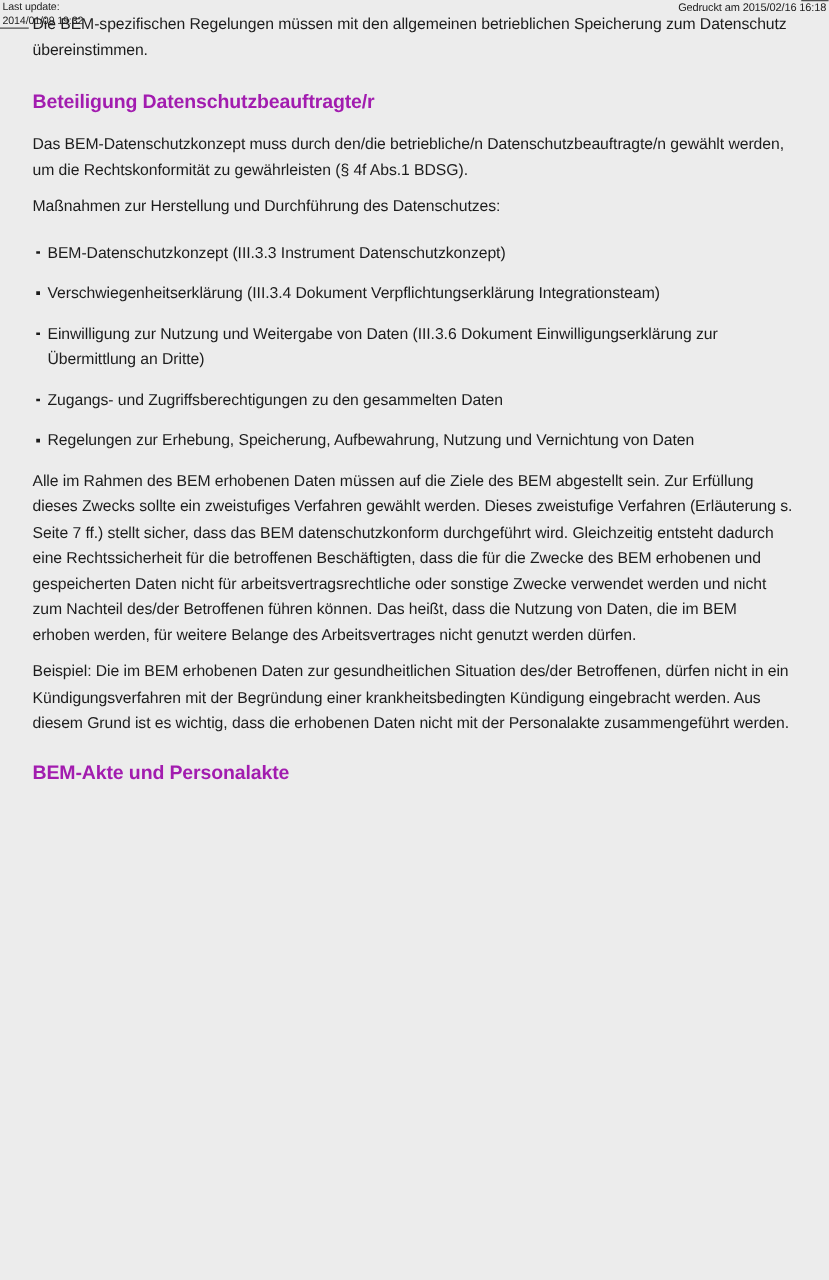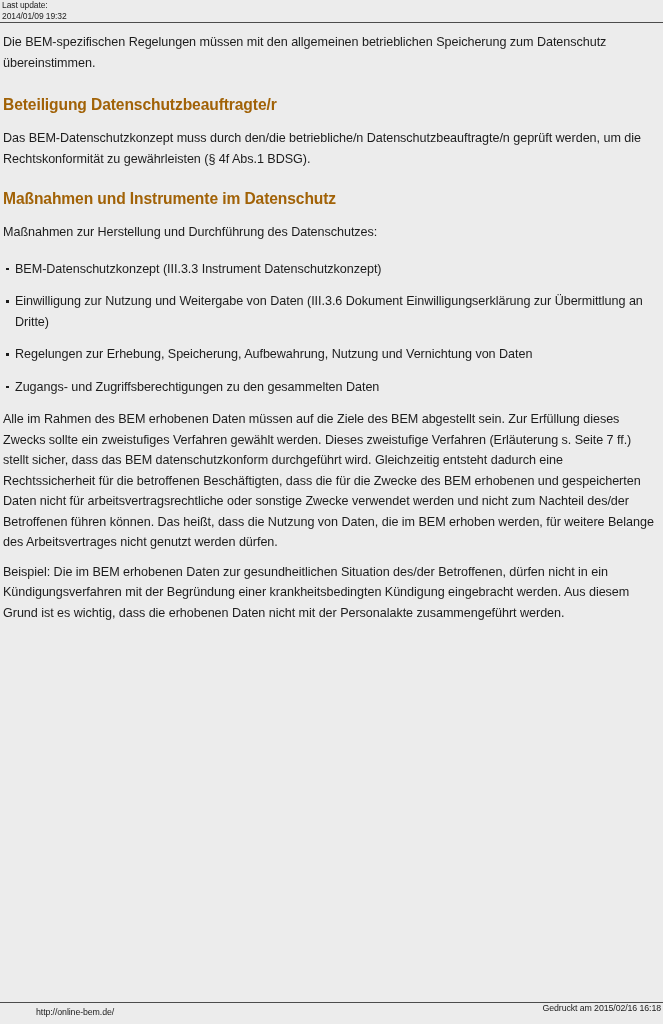--- a/index.html
+++ b/index.html
@@ -17,21 +17,20 @@
     position: relative;
     -webkit-font-smoothing: antialiased;
   }
 
   .page {
     width: 663px;
     height: 1024px;
     box-sizing: border-box;
     background: #ececec;
     display: flex;
-    flex-direction: column;
     position: relative;
   }
 
   
   .page-header {
     position: relative;
     height: 23px;
     flex: 0 0 23px;
     border-bottom: 1px solid #4c4c4c;
     background: #ececec;
@@ -78,21 +77,21 @@
     line-height: 20.5px;
     color: #1c1c1c;
     letter-spacing: -0.05px;
   }
 
   h2.section {
     margin: 20px 0 13px 0;
     font-size: 15.6px;
     line-height: 20px;
     font-weight: bold;
-    color: #a16207;
+    color: #a21caf;
     letter-spacing: -0.1px;
   }
   h2.section.first {
     margin-top: 22px;
   }
 
   ul.bullets {
     margin: 16px 0 6px 0;
     padding: 0;
     list-style: none;
@@ -157,35 +156,36 @@
       <span class="lu-line">Last update:</span>
       <span class="lu-line">2014/01/09 19:32</span>
     </div>
   </div>
 
   <div class="content">
 
     <p class="para">Die BEM-spezifischen Regelungen müssen mit den allgemeinen betrieblichen Speicherung zum Datenschutz übereinstimmen.</p>
 
     <h2 class="section first">Beteiligung Datenschutzbeauftragte/r</h2>
-    <p class="para">Das BEM-Datenschutzkonzept muss durch den/die betriebliche/n Datenschutzbeauftragte/n geprüft werden, um die Rechtskonformität zu gewährleisten (§ 4f Abs.1 BDSG).</p>
+    <p class="para">Das BEM-Datenschutzkonzept muss durch den/die betriebliche/n Datenschutzbeauftragte/n gewählt werden, um die Rechtskonformität zu gewährleisten (§ 4f Abs.1 BDSG).</p>
 
-    <h2 class="section">Maßnahmen und Instrumente im Datenschutz</h2>
     <p class="para">Maßnahmen zur Herstellung und Durchführung des Datenschutzes:</p>
 
     <ul class="bullets">
       <li><span>BEM-Datenschutzkonzept (III.3.3 Instrument Datenschutzkonzept)</span></li>
+      <li><span>Verschwiegenheitserklärung (III.3.4 Dokument Verpflichtungserklärung Integrationsteam)</span></li>
       <li><span>Einwilligung zur Nutzung und Weitergabe von Daten (III.3.6 Dokument Einwilligungserklärung zur Übermittlung an Dritte)</span></li>
+      <li><span>Zugangs- und Zugriffsberechtigungen zu den gesammelten Daten</span></li>
       <li><span>Regelungen zur Erhebung, Speicherung, Aufbewahrung, Nutzung und Vernichtung von Daten</span></li>
-      <li><span>Zugangs- und Zugriffsberechtigungen zu den gesammelten Daten</span></li>
     </ul>
 
     <p class="para">Alle im Rahmen des BEM erhobenen Daten müssen auf die Ziele des BEM abgestellt sein. Zur Erfüllung dieses Zwecks sollte ein zweistufiges Verfahren gewählt werden. Dieses zweistufige Verfahren (Erläuterung s. Seite 7 ff.) stellt sicher, dass das BEM datenschutzkonform durchgeführt wird. Gleichzeitig entsteht dadurch eine Rechtssicherheit für die betroffenen Beschäftigten, dass die für die Zwecke des BEM erhobenen und gespeicherten Daten nicht für arbeitsvertragsrechtliche oder sonstige Zwecke verwendet werden und nicht zum Nachteil des/der Betroffenen führen können. Das heißt, dass die Nutzung von Daten, die im BEM erhoben werden, für weitere Belange des Arbeitsvertrages nicht genutzt werden dürfen.</p>
     <p class="para">Beispiel: Die im BEM erhobenen Daten zur gesundheitlichen Situation des/der Betroffenen, dürfen nicht in ein Kündigungsverfahren mit der Begründung einer krankheitsbedingten Kündigung eingebracht werden. Aus diesem Grund ist es wichtig, dass die erhobenen Daten nicht mit der Personalakte zusammengeführt werden.</p>
 
+    <h2 class="section">BEM-Akte und Personalakte</h2>
 
   </div>
 
   <div class="page-footer">
     <div class="footer-url">http://online-bem.de/</div>
     <div class="footer-printed">Gedruckt am 2015/02/16 16:18</div>
   </div>
 
 </div>
 

